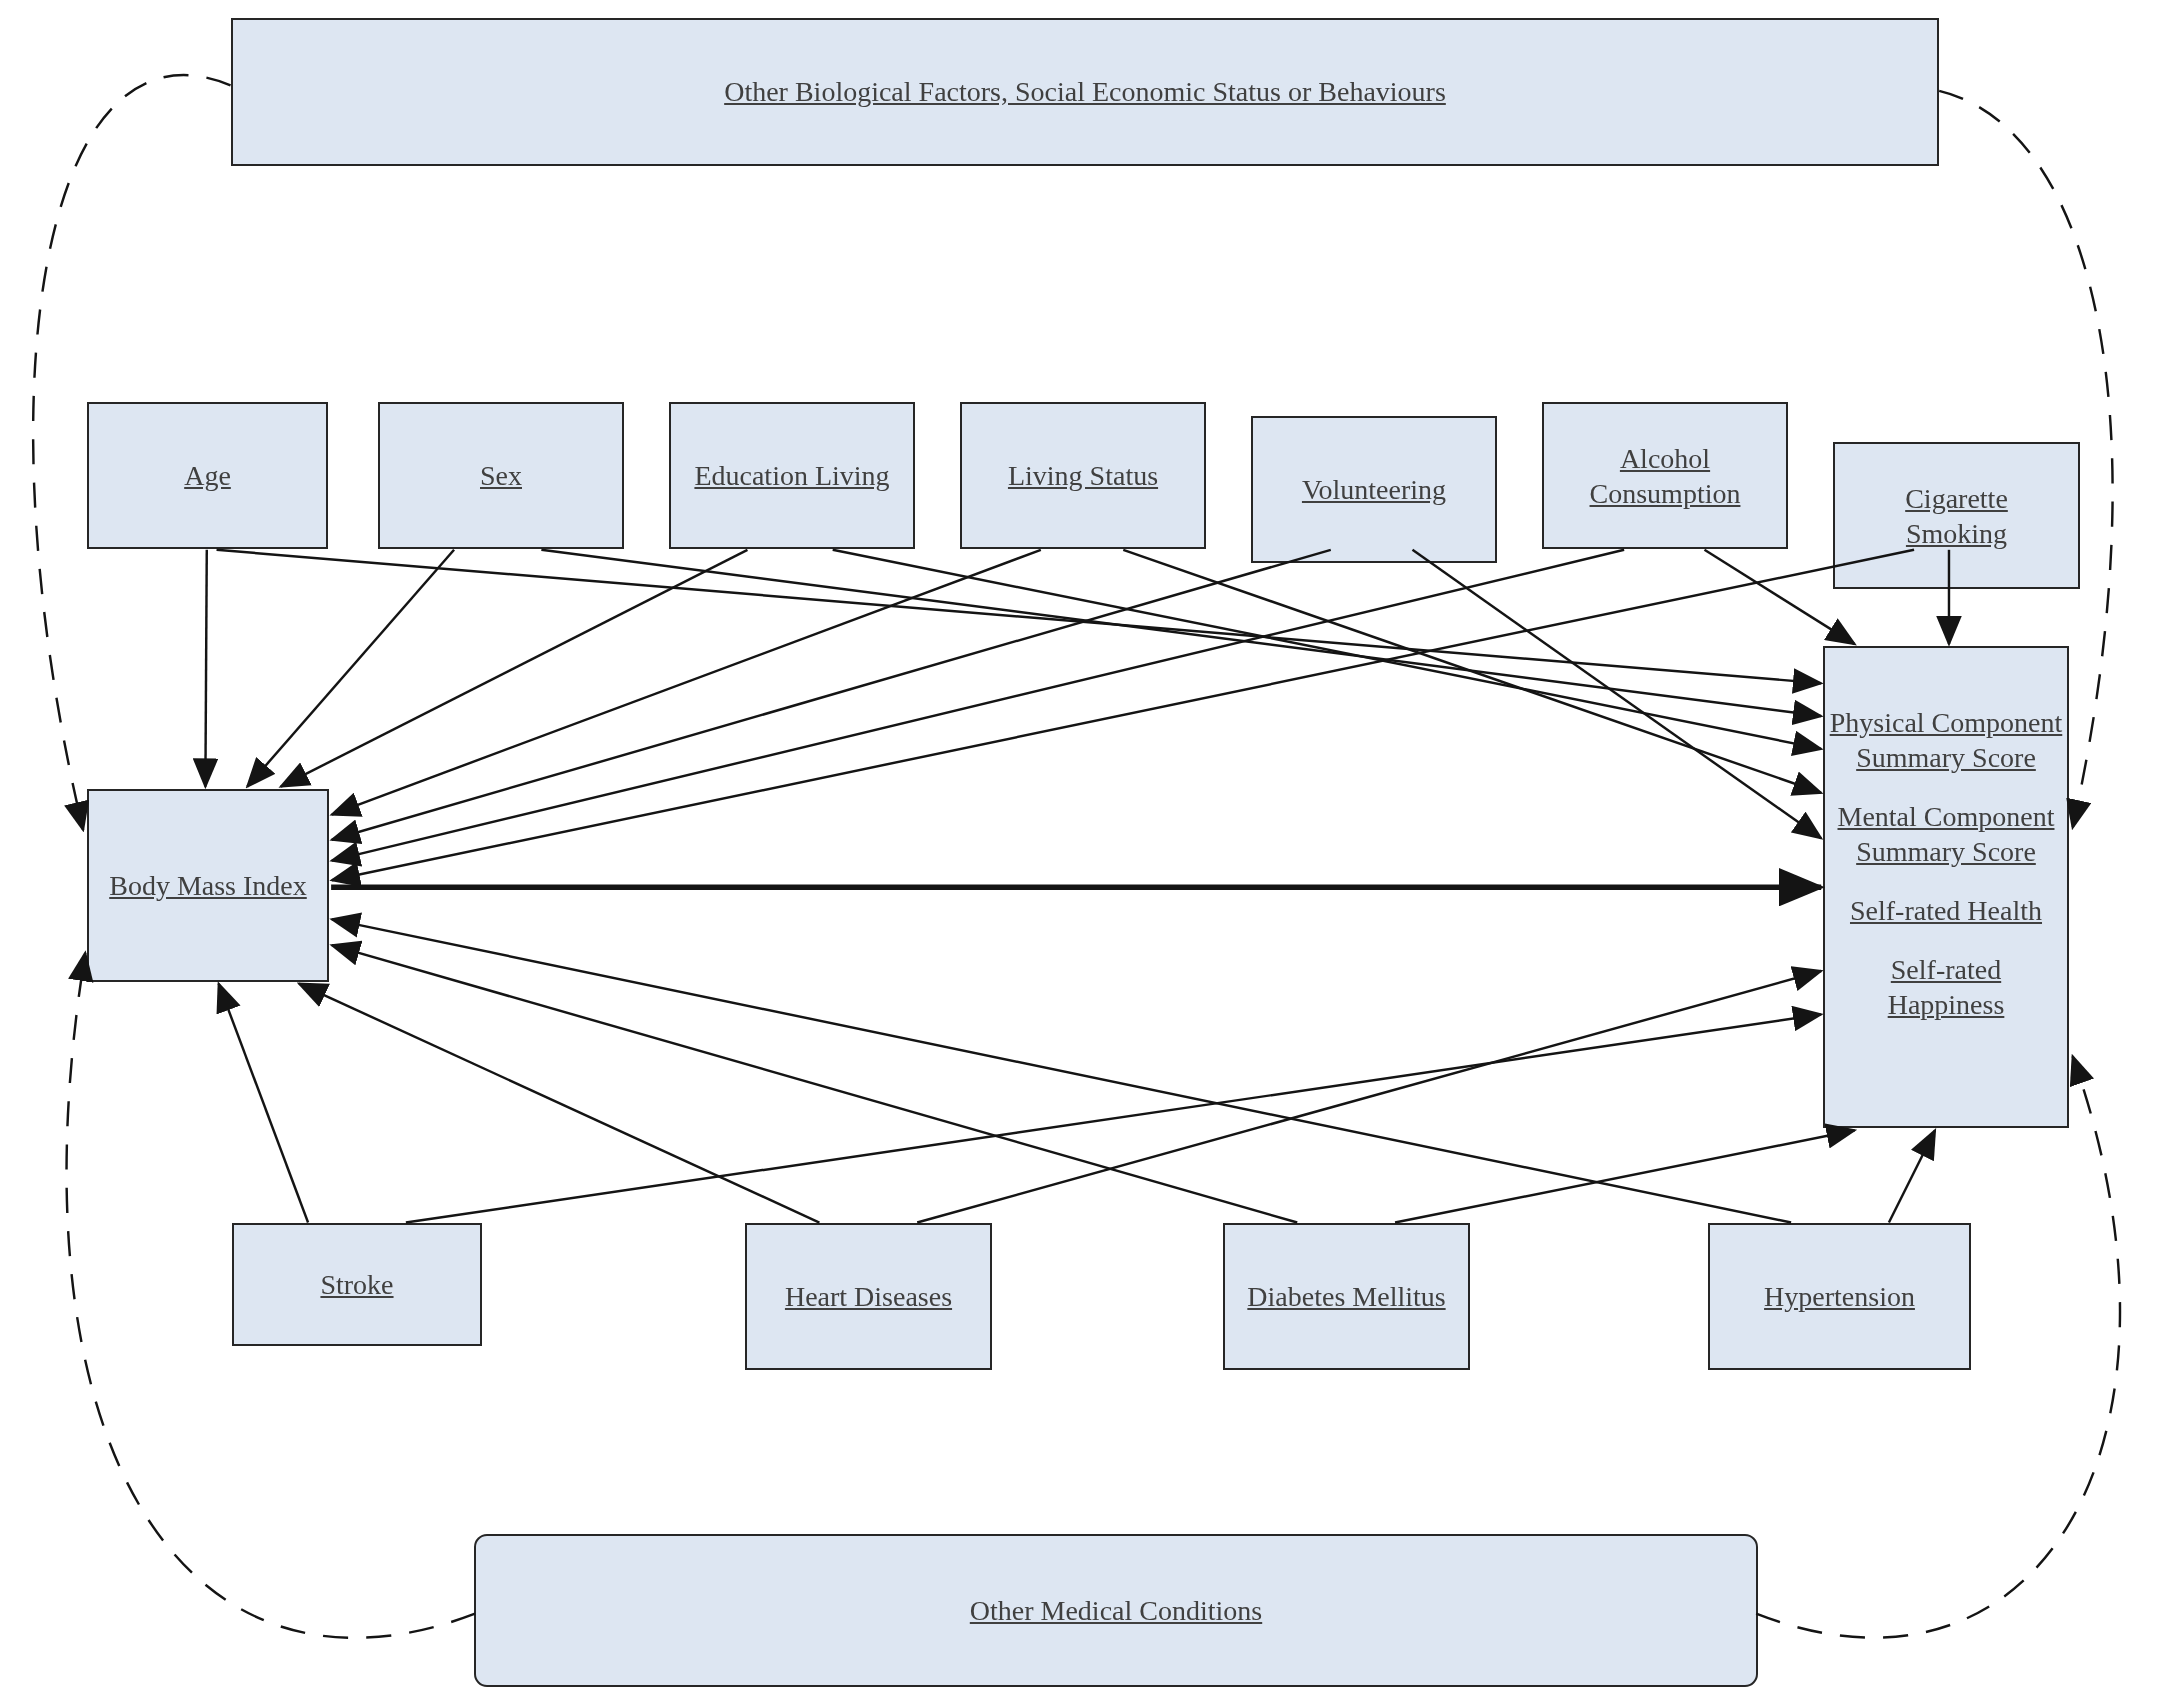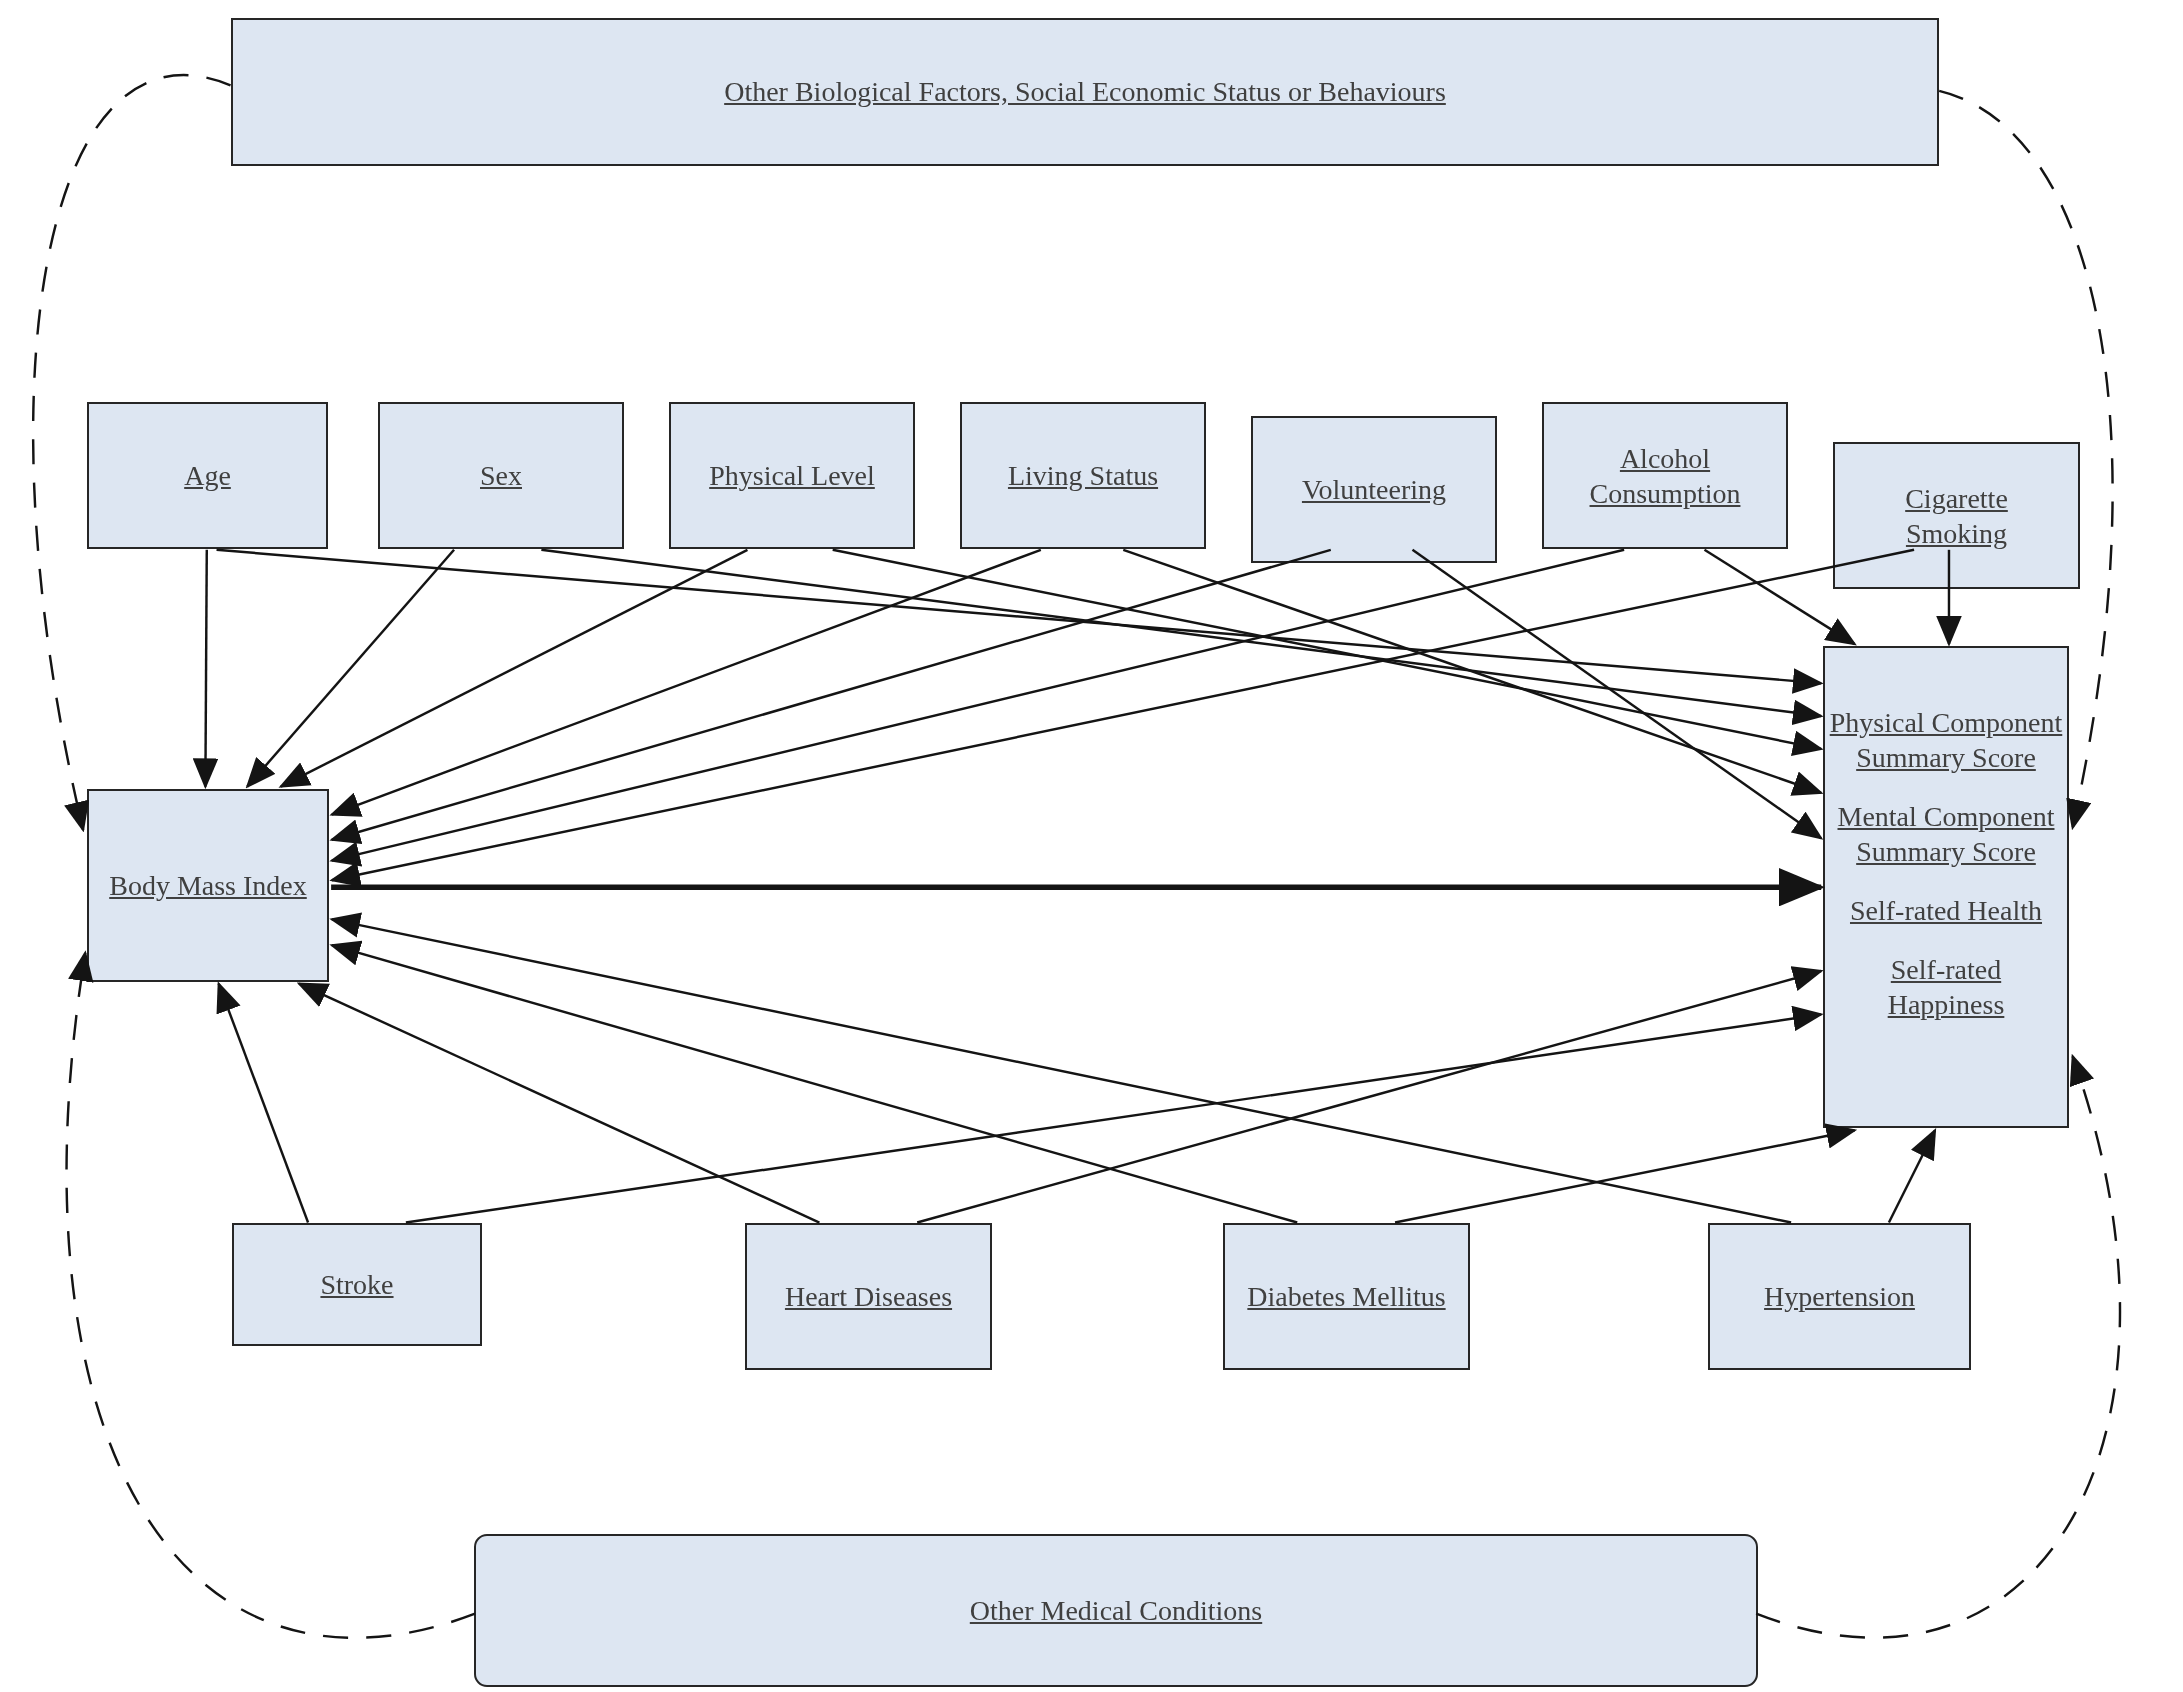--- a/index.html
+++ b/index.html
@@ -30,21 +30,21 @@
   <div class="node" style="left: 231px; top: 17.5px; width: 1708px; height: 148px;">
       <span class="ln">Other Biological Factors, Social Economic Status or Behaviours</span>
     </div>
     <div class="node" style="left: 378px; top: 402px; width: 246px; height: 147px;">
       <span class="ln">Sex</span>
     </div>
     <div class="node" style="left: 87px; top: 402px; width: 241px; height: 147px;">
       <span class="ln">Age</span>
     </div>
     <div class="node" style="left: 669px; top: 402px; width: 246px; height: 147px;">
-      <span class="ln">Physical Level</span>
+      <span class="ln">Education Living</span>
     </div>
     <div class="node" style="left: 960px; top: 402px; width: 246px; height: 147px; align-items: center;">
       <span class="ln">Living Status</span>
     </div>
     <div class="node" style="left: 1251px; top: 416px; width: 246px; height: 147px;">
       <span class="ln">Volunteering</span>
     </div>
     <div class="node" style="left: 1542px; top: 402px; width: 246px; height: 147px;">
       <span class="ln">Alcohol</span>
       <span class="ln">Consumption</span>

